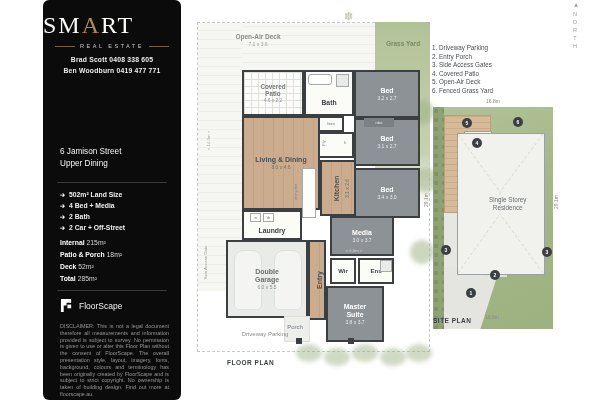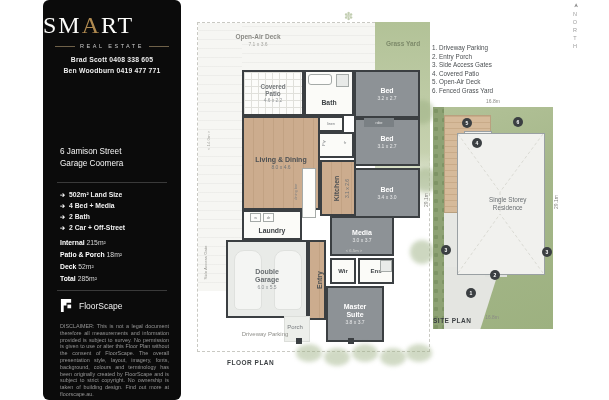--- a/index.html
+++ b/index.html
@@ -100,21 +100,21 @@
     <div class="brand-logo"><span>SM</span><span class="gold">A</span><span>RT</span></div>
     <div class="tagline">
       <span class="tl-line"></span>
       <span class="tl-text">REAL ESTATE</span>
       <span class="tl-line"></span>
     </div>
     <div class="agent" style="top:56px">Brad Scott 0408 338 605</div>
     <div class="agent" style="top:67px">Ben Woodburn 0419 477 771</div>
 
     <div class="addr" style="top:147px">6 Jamison Street</div>
-    <div class="addr" style="top:159px">Garage Coomera</div>
+    <div class="addr" style="top:159px">Upper Dining</div>
     <div class="sdiv" style="top:182px"></div>
 
     <div class="feat" style="top:191px">
       <span class="arrow">➔</span>
       <span>502m² Land Size</span>
     </div>
     <div class="feat" style="top:202px">
       <span class="arrow">➔</span>
       <span>4 Bed + Media</span>
     </div>

